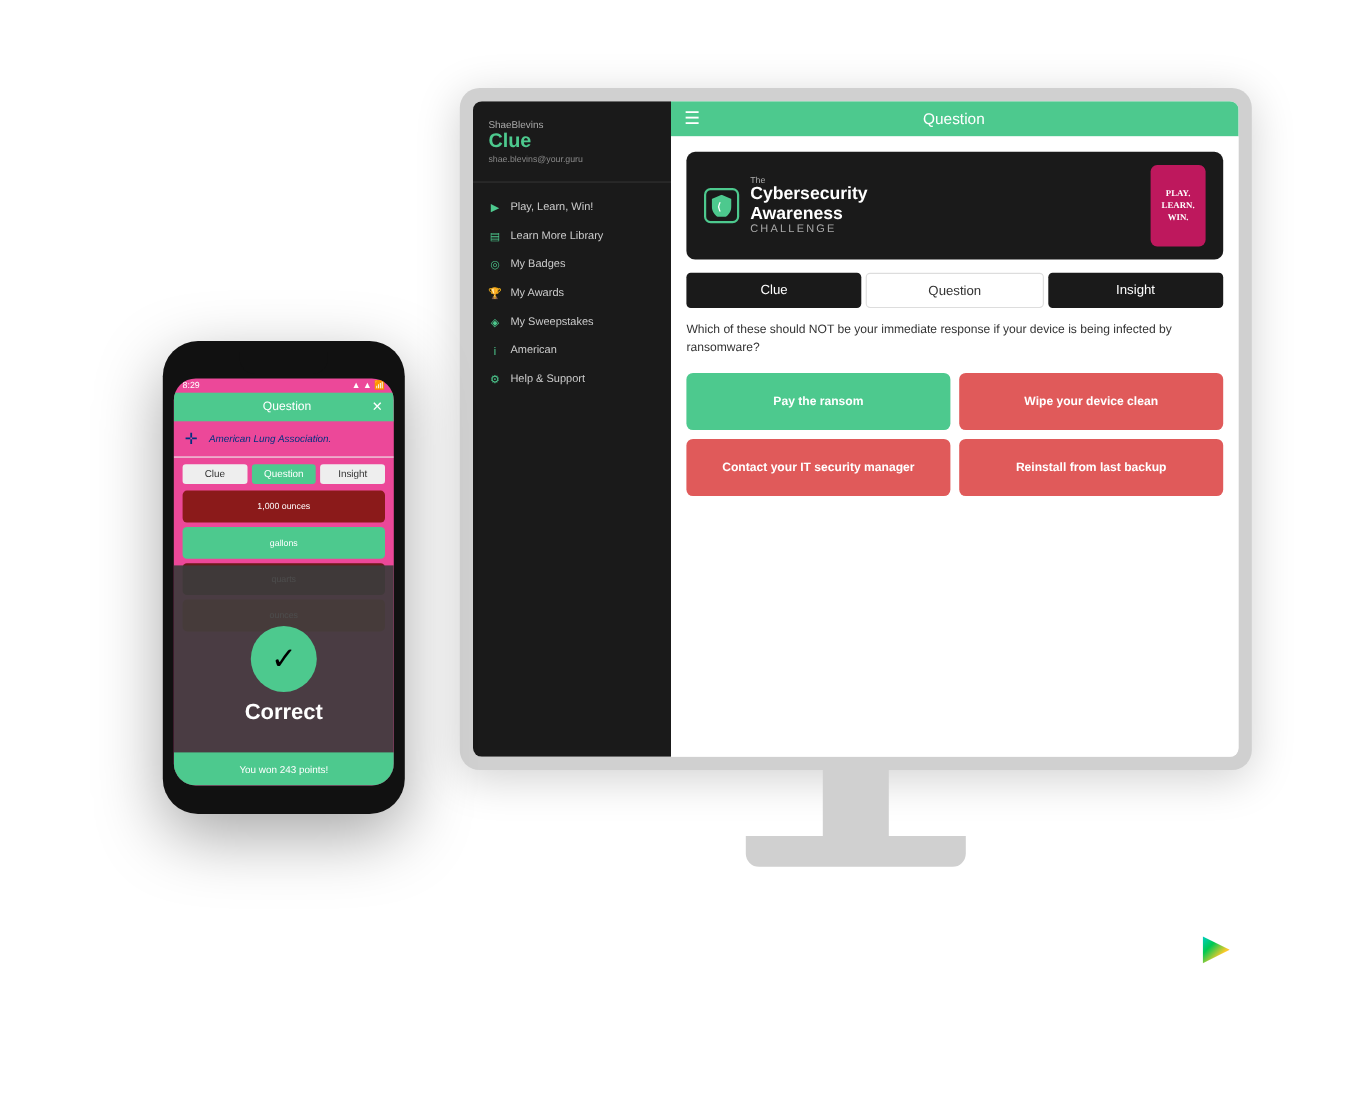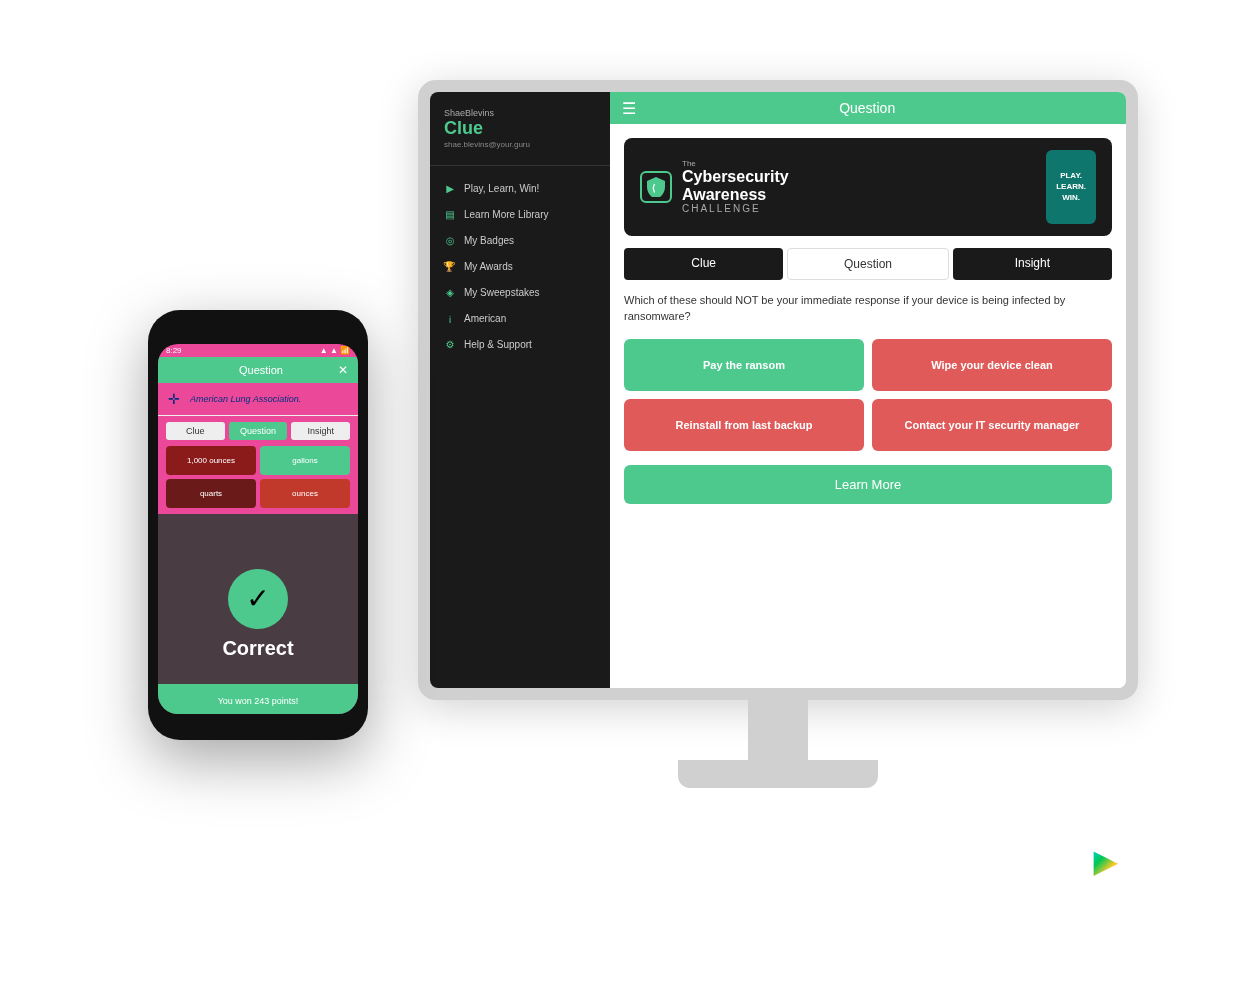--- a/index.html
+++ b/index.html
@@ -183,24 +183,25 @@
       line-height: 1.1;
     }
 
     .cyber-text-sub {
       font-size: 10px;
       color: #aaa;
       letter-spacing: 2px;
     }
 
     .cyber-banner-right {
-      background: #0f766e;
+      background: #be185d;
       border-radius: 6px;
       padding: 20px 10px;
       text-align: center;
+      font-family: Liberation Serif, serif;
     }
 
     .play-learn-win {
       color: white;
       font-size: 8px;
       line-height: 1.4;
       font-weight: 600;
     }
 
     
@@ -409,21 +410,21 @@
     .phone-question-text {
       font-size: 8px;
       color: #333;
       padding: 4px 10px 6px 10px;
       line-height: 1.4;
     }
 
     .phone-answers {
       padding: 0 8px;
       display: grid;
-      grid-template-columns: 1fr 1fr;
+      grid-template-columns: 1fr;
       gap: 4px;
       margin-bottom: 6px;
     }
 
     .phone-answer {
       padding: 10px 6px;
       border-radius: 4px;
       text-align: center;
       font-size: 8px;
       color: white;
@@ -582,26 +583,25 @@
               <div class="tab tab-insight">Insight</div>
             </div>
 
             
             <div class="question-text">Which of these should NOT be your immediate response if your device is being infected by ransomware?</div>
 
             
             <div class="answer-grid">
               <button class="answer-btn answer-btn-green">Pay the ransom</button>
               <button class="answer-btn answer-btn-red">Wipe your device clean</button>
+              <button class="answer-btn answer-btn-red">Contact your IT security manager</button>
               <button class="answer-btn answer-btn-red">Reinstall from last backup</button>
-              <button class="answer-btn answer-btn-red">Contact your IT security manager</button>
             </div>
 
             
-            <button class="learn-more-btn">Learn More</button>
           </div>
         </div>
 
       </div>
     </div>
 
     <div class="monitor-stand">
       <div class="monitor-neck"></div>
       <div class="monitor-base"></div>
     </div>

